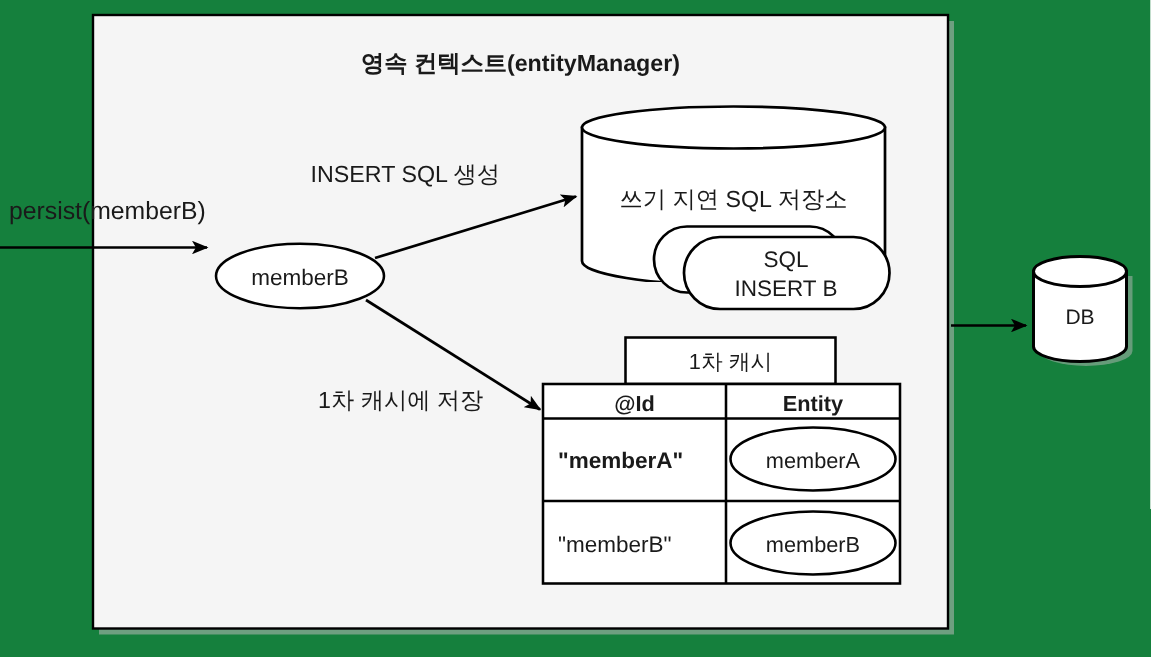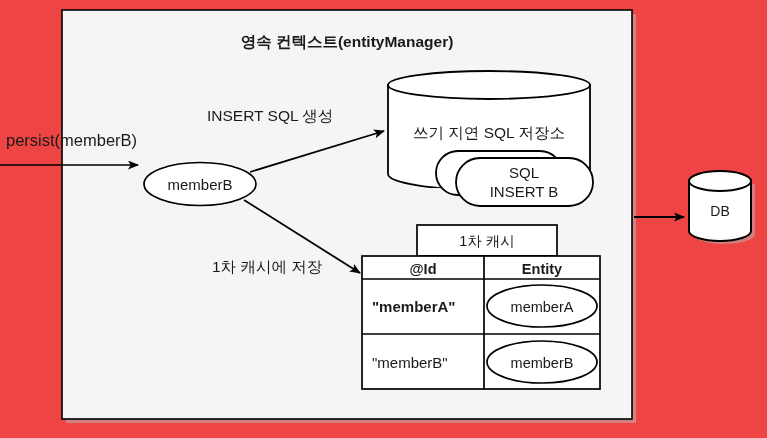--- a/index.html
+++ b/index.html
@@ -7,21 +7,21 @@
     padding: 0;
     background: #ffffff;
   }
   body {
     font-family: "Liberation Sans", "DejaVu Sans", sans-serif;
   }
   #diagram-root {
     position: relative;
     width: 767px;
     height: 438px;
-    background: #ef4444;
+    background: #15803d;
     overflow: hidden;
     text-align: center;
   }
   #diagram-svg {
     position: absolute;
     left: 0;
     top: 0;
     width: 767px;
     height: 438px;
   }

